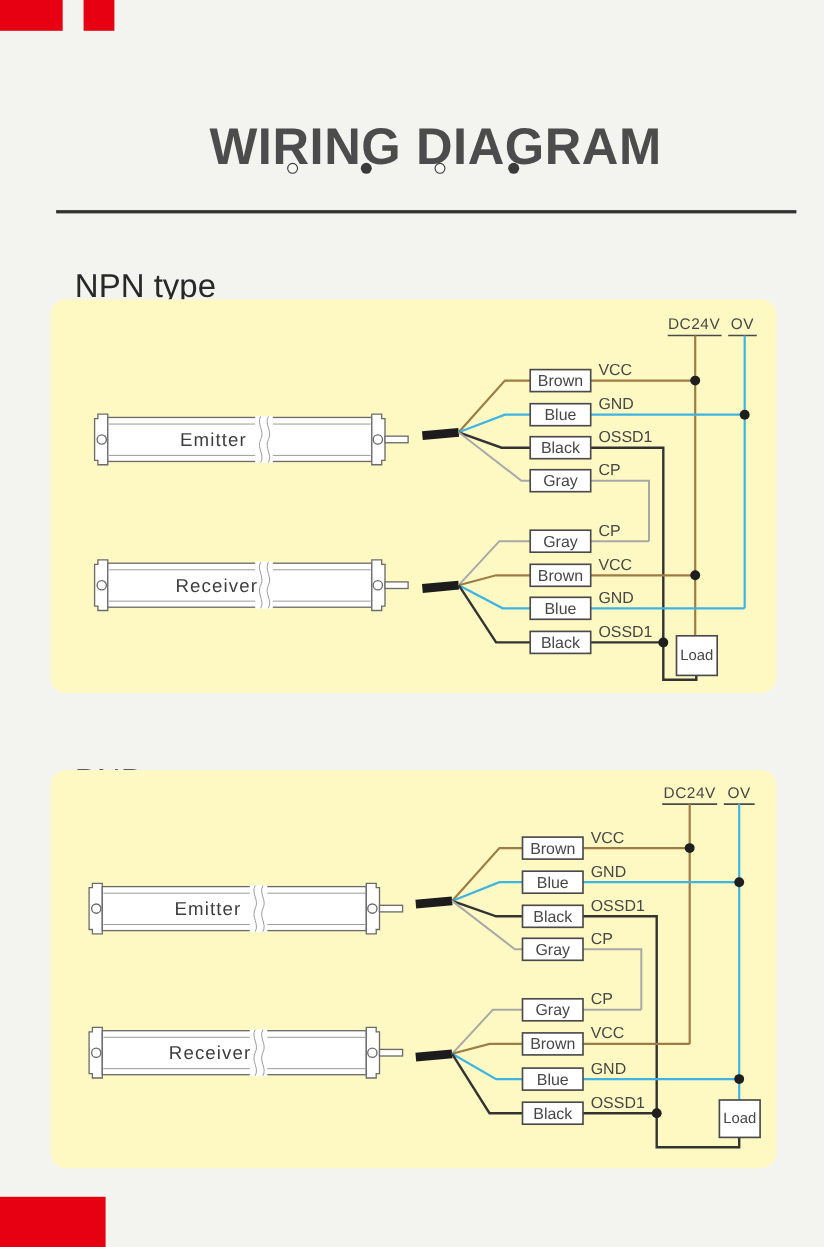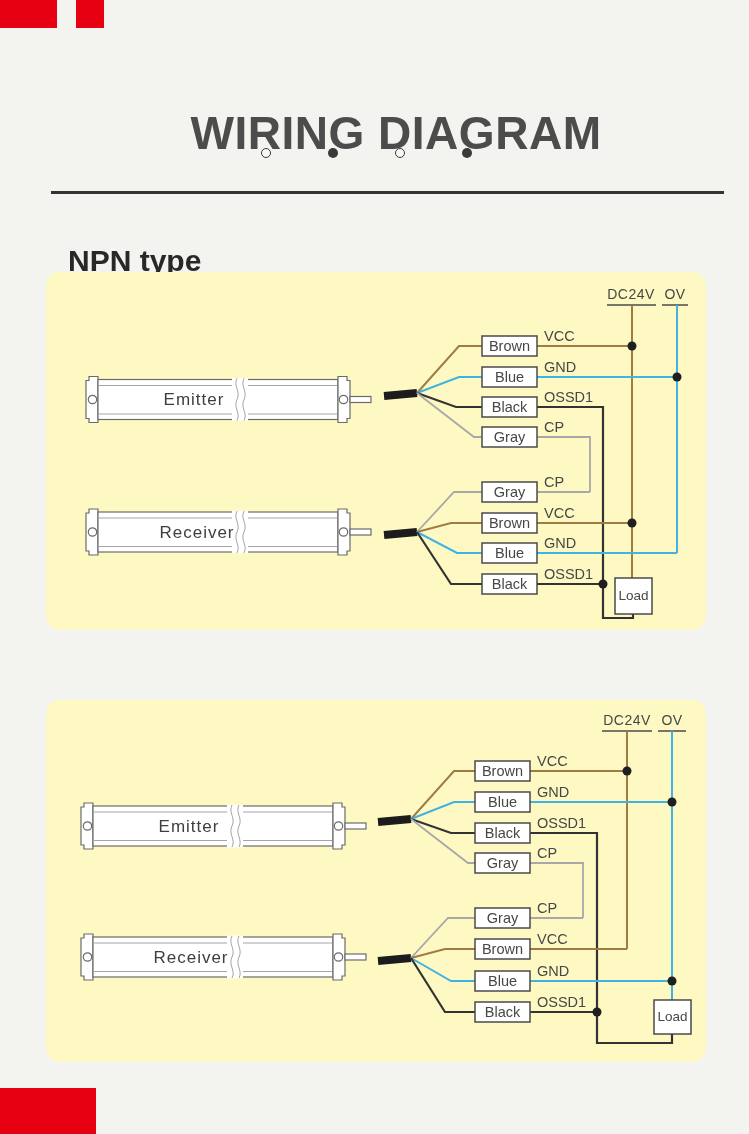--- a/index.html
+++ b/index.html
@@ -16,21 +16,21 @@
     position:absolute;left:0;top:74px;width:100%;text-align:center;
     font-size:47px;font-weight:bold;color:#4c4c4c;letter-spacing:0.5px;
     transform:scaleX(0.98);
   }
   .dots{position:absolute;left:261px;top:148px;display:flex;gap:57px;}
   .dot{width:10px;height:10px;border-radius:50%;}
   .dot.open{border:1.7px solid #3a3a3a;background:#f7f7f5;box-sizing:border-box;}
   .dot.filled{background:#3a3a3a;}
   .divider{position:absolute;left:51px;top:191px;width:673px;height:2.5px;background:#333;}
   .section-heading{
-    position:absolute;left:68px;font-size:30px;font-weight:bold;color:#282828;
+    position:absolute;left:68px;font-size:30px;font-weight:normal;color:#282828;
     letter-spacing:0px;
   }
   .h-npn{top:219px;}
   .h-pnp{top:654px;margin-top:40px;}
   .card{position:absolute;left:46px;width:660px;background:#fef9c3;border-radius:14px;}
   .card-npn{top:272px;height:358px;}
   .card-pnp{top:700px;height:362px;}
   svg{display:block;}
   svg text{font-family:"Liberation Sans",sans-serif;fill:#474747;}
   .lbl{font-size:14.5px;}

